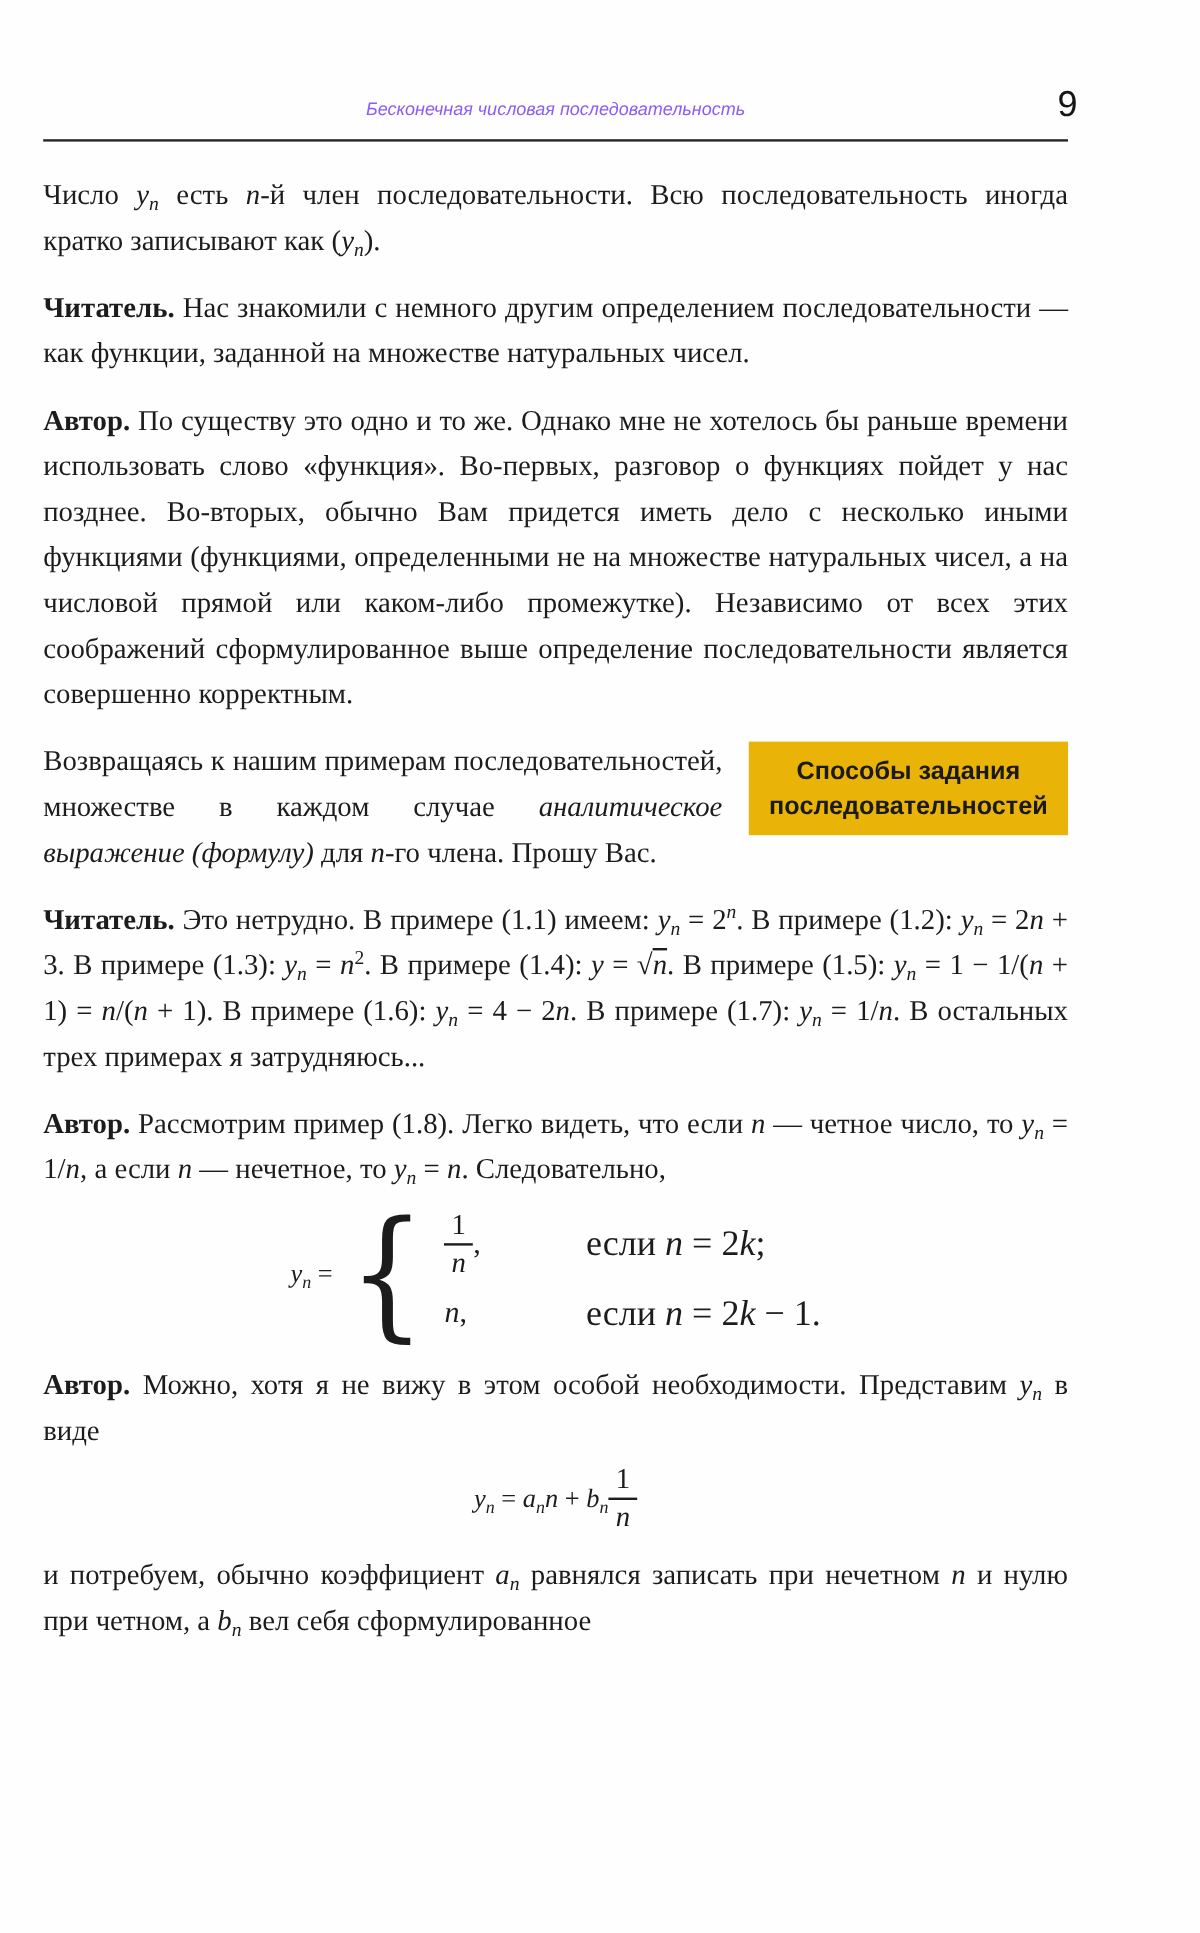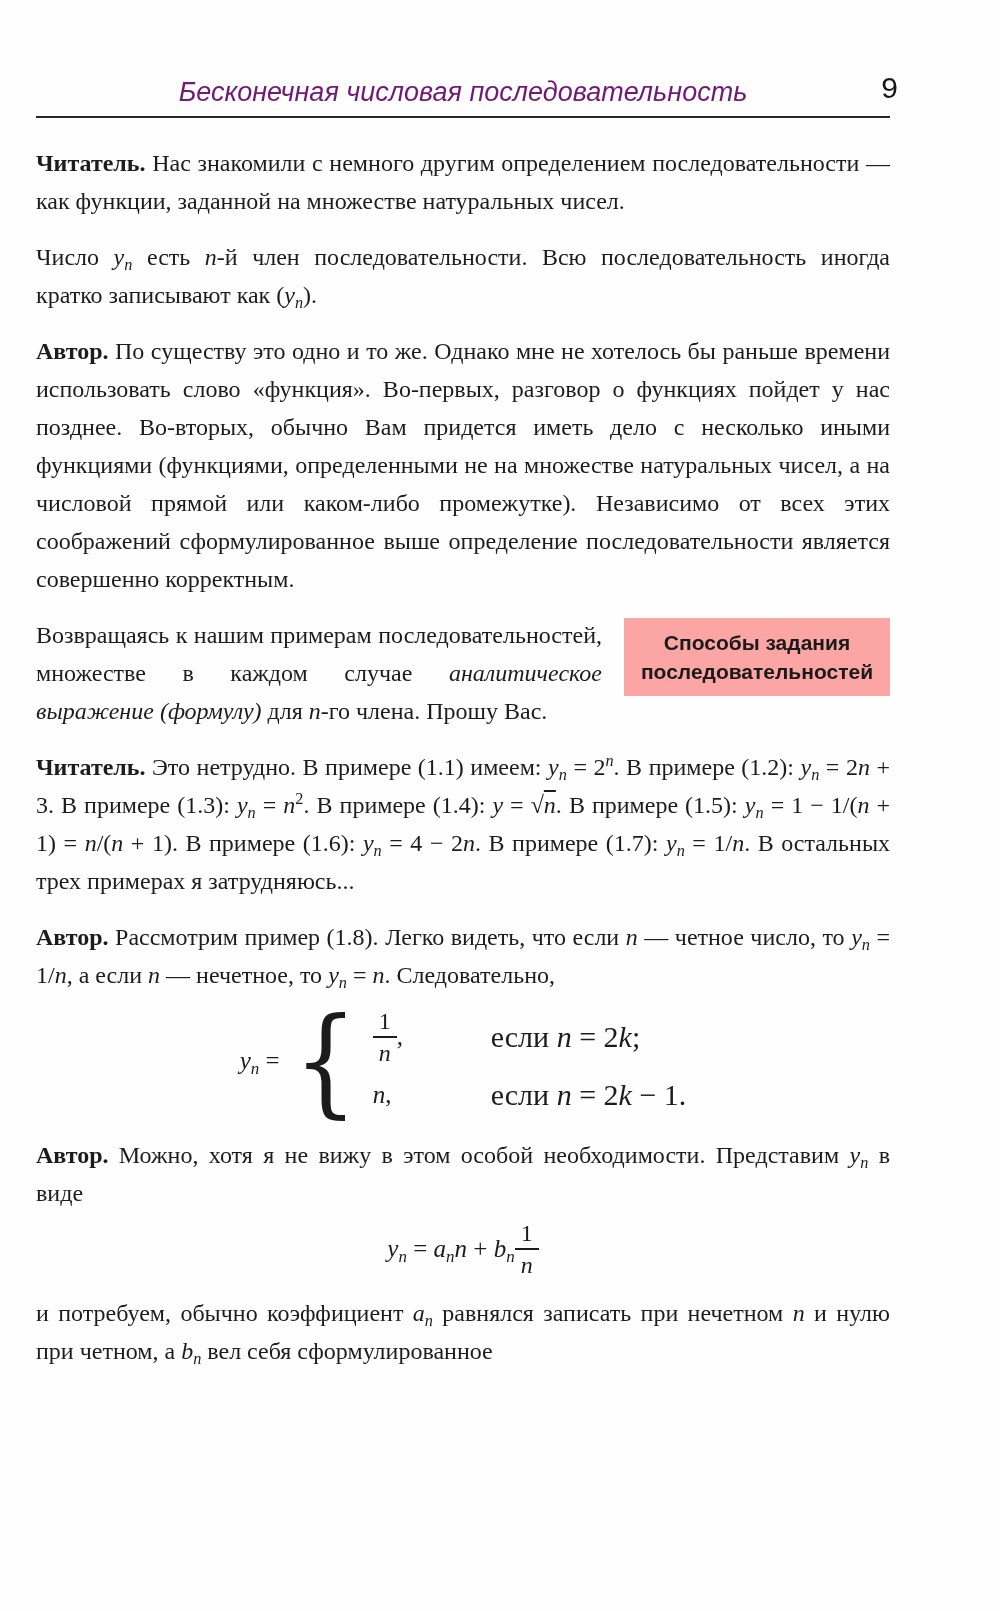--- a/index.html
+++ b/index.html
@@ -14,21 +14,21 @@
     line-height:38px;
     box-sizing:border-box;
     padding:76px 110px 40px 36px;
     overflow:hidden;
   }
   
   .header{position:relative;height:36px;}
   .running-title{
     position:absolute;left:0;right:0;text-align:center;
     font-family:"Liberation Sans","DejaVu Sans",sans-serif;
-    font-style:italic;font-size:27px;line-height:32px;color:#701a75;
+    font-style:italic;font-size:15px;line-height:32px;color:#8b5cf6;
   }
   .page-number{
     position:absolute;right:-8px;top:-6px;
     font-family:"Liberation Sans","DejaVu Sans",sans-serif;
     font-size:30px;line-height:36px;color:#161616;
   }
   .rule{border:none;border-top:2px solid #262626;margin:4px 0 26px 0;}
   
   p.body{margin:0 0 18px 0;text-align:justify;}
   p.body.tight{margin-bottom:8px;}
@@ -37,33 +37,33 @@
   .sg-i{font-style:italic;}
   .sg-m{font-style:italic;}
   .sg-sb{position:relative;top:5px;font-size:0.68em;line-height:0;}
   .sg-sp{position:relative;top:-9px;font-size:0.68em;line-height:0;}
   .sg-ov{text-decoration:overline;}
   
   .margin-note{
     float:right;
     width:266px;
     margin:2px 0 10px 22px;
-    background:#fca5a5;
+    background:#eab308;
     padding:10px 8px;
     box-sizing:border-box;
     text-align:center;
     font-family:"Liberation Sans","DejaVu Sans",sans-serif;
     font-weight:700;font-size:21px;line-height:29px;color:#1a1a1a;
   }
   
   .formula{
     display:flex;align-items:center;justify-content:center;
     margin:6px 0 16px 0;text-align:left;
   }
-  .formula .f-pre{font-size:25px;}
+  .formula .f-pre{font-size:22px;}
   .brace{
     font-family:"DejaVu Serif",serif;font-weight:400;
     font-size:118px;line-height:118px;margin:0 10px 0 8px;
     transform:scaleX(0.85);
   }
   .cases{display:flex;flex-direction:column;gap:10px;}
   .case-row{display:flex;align-items:center;}
   .case-val{display:flex;align-items:center;min-width:84px;font-size:25px;}
   .case-cond{font-size:30px;margin-left:34px;}
   .frac{
@@ -78,23 +78,23 @@
 <body>
 
 <div class="page">
 
   <div class="header">
     <div class="running-title">Бесконечная числовая последовательность</div>
     <div class="page-number">9</div>
   </div>
   <hr class="rule">
 
+  <p class="body"><span class="sg-r">Число </span><span class="sg-m">y</span><span class="sg-m sg-sb">n</span><span class="sg-r"> есть </span><span class="sg-m">n</span><span class="sg-r">-й член последовательности. Всю последовательность иногда кратко записывают как (</span><span class="sg-m">y</span><span class="sg-m sg-sb">n</span><span class="sg-r">).</span></p>
+
   <p class="body"><span class="sg-b">Читатель.</span><span class="sg-r">  Нас знакомили с немного другим определением последовательности — как функции, заданной на множестве натуральных чисел.</span></p>
-
-  <p class="body"><span class="sg-r">Число </span><span class="sg-m">y</span><span class="sg-m sg-sb">n</span><span class="sg-r"> есть </span><span class="sg-m">n</span><span class="sg-r">-й член последовательности. Всю последовательность иногда кратко записывают как (</span><span class="sg-m">y</span><span class="sg-m sg-sb">n</span><span class="sg-r">).</span></p>
 
   <p class="body"><span class="sg-b">Автор.</span><span class="sg-r">  По существу это одно и то же. Однако мне не хотелось бы раньше времени использовать слово «функция». Во-первых, разговор о функциях пойдет у нас позднее. Во-вторых, обычно Вам придется иметь дело с несколько иными функциями (функциями, определенными не на множестве натуральных чисел, а на числовой прямой или каком-либо промежутке). Независимо от всех этих соображений сформулированное выше определение последовательности является совершенно корректным.</span></p>
 
   <div>
     <aside class="margin-note">
       <span>Способы задания последовательностей</span>
     </aside>
     <p class="body"><span class="sg-r">Возвращаясь к нашим примерам последовательностей, множестве в каждом случае </span><span class="sg-i">аналитическое выражение (формулу)</span><span class="sg-r"> для </span><span class="sg-m">n</span><span class="sg-r">-го члена. Прошу Вас.</span></p>
     <div class="clear"></div>
   </div>

